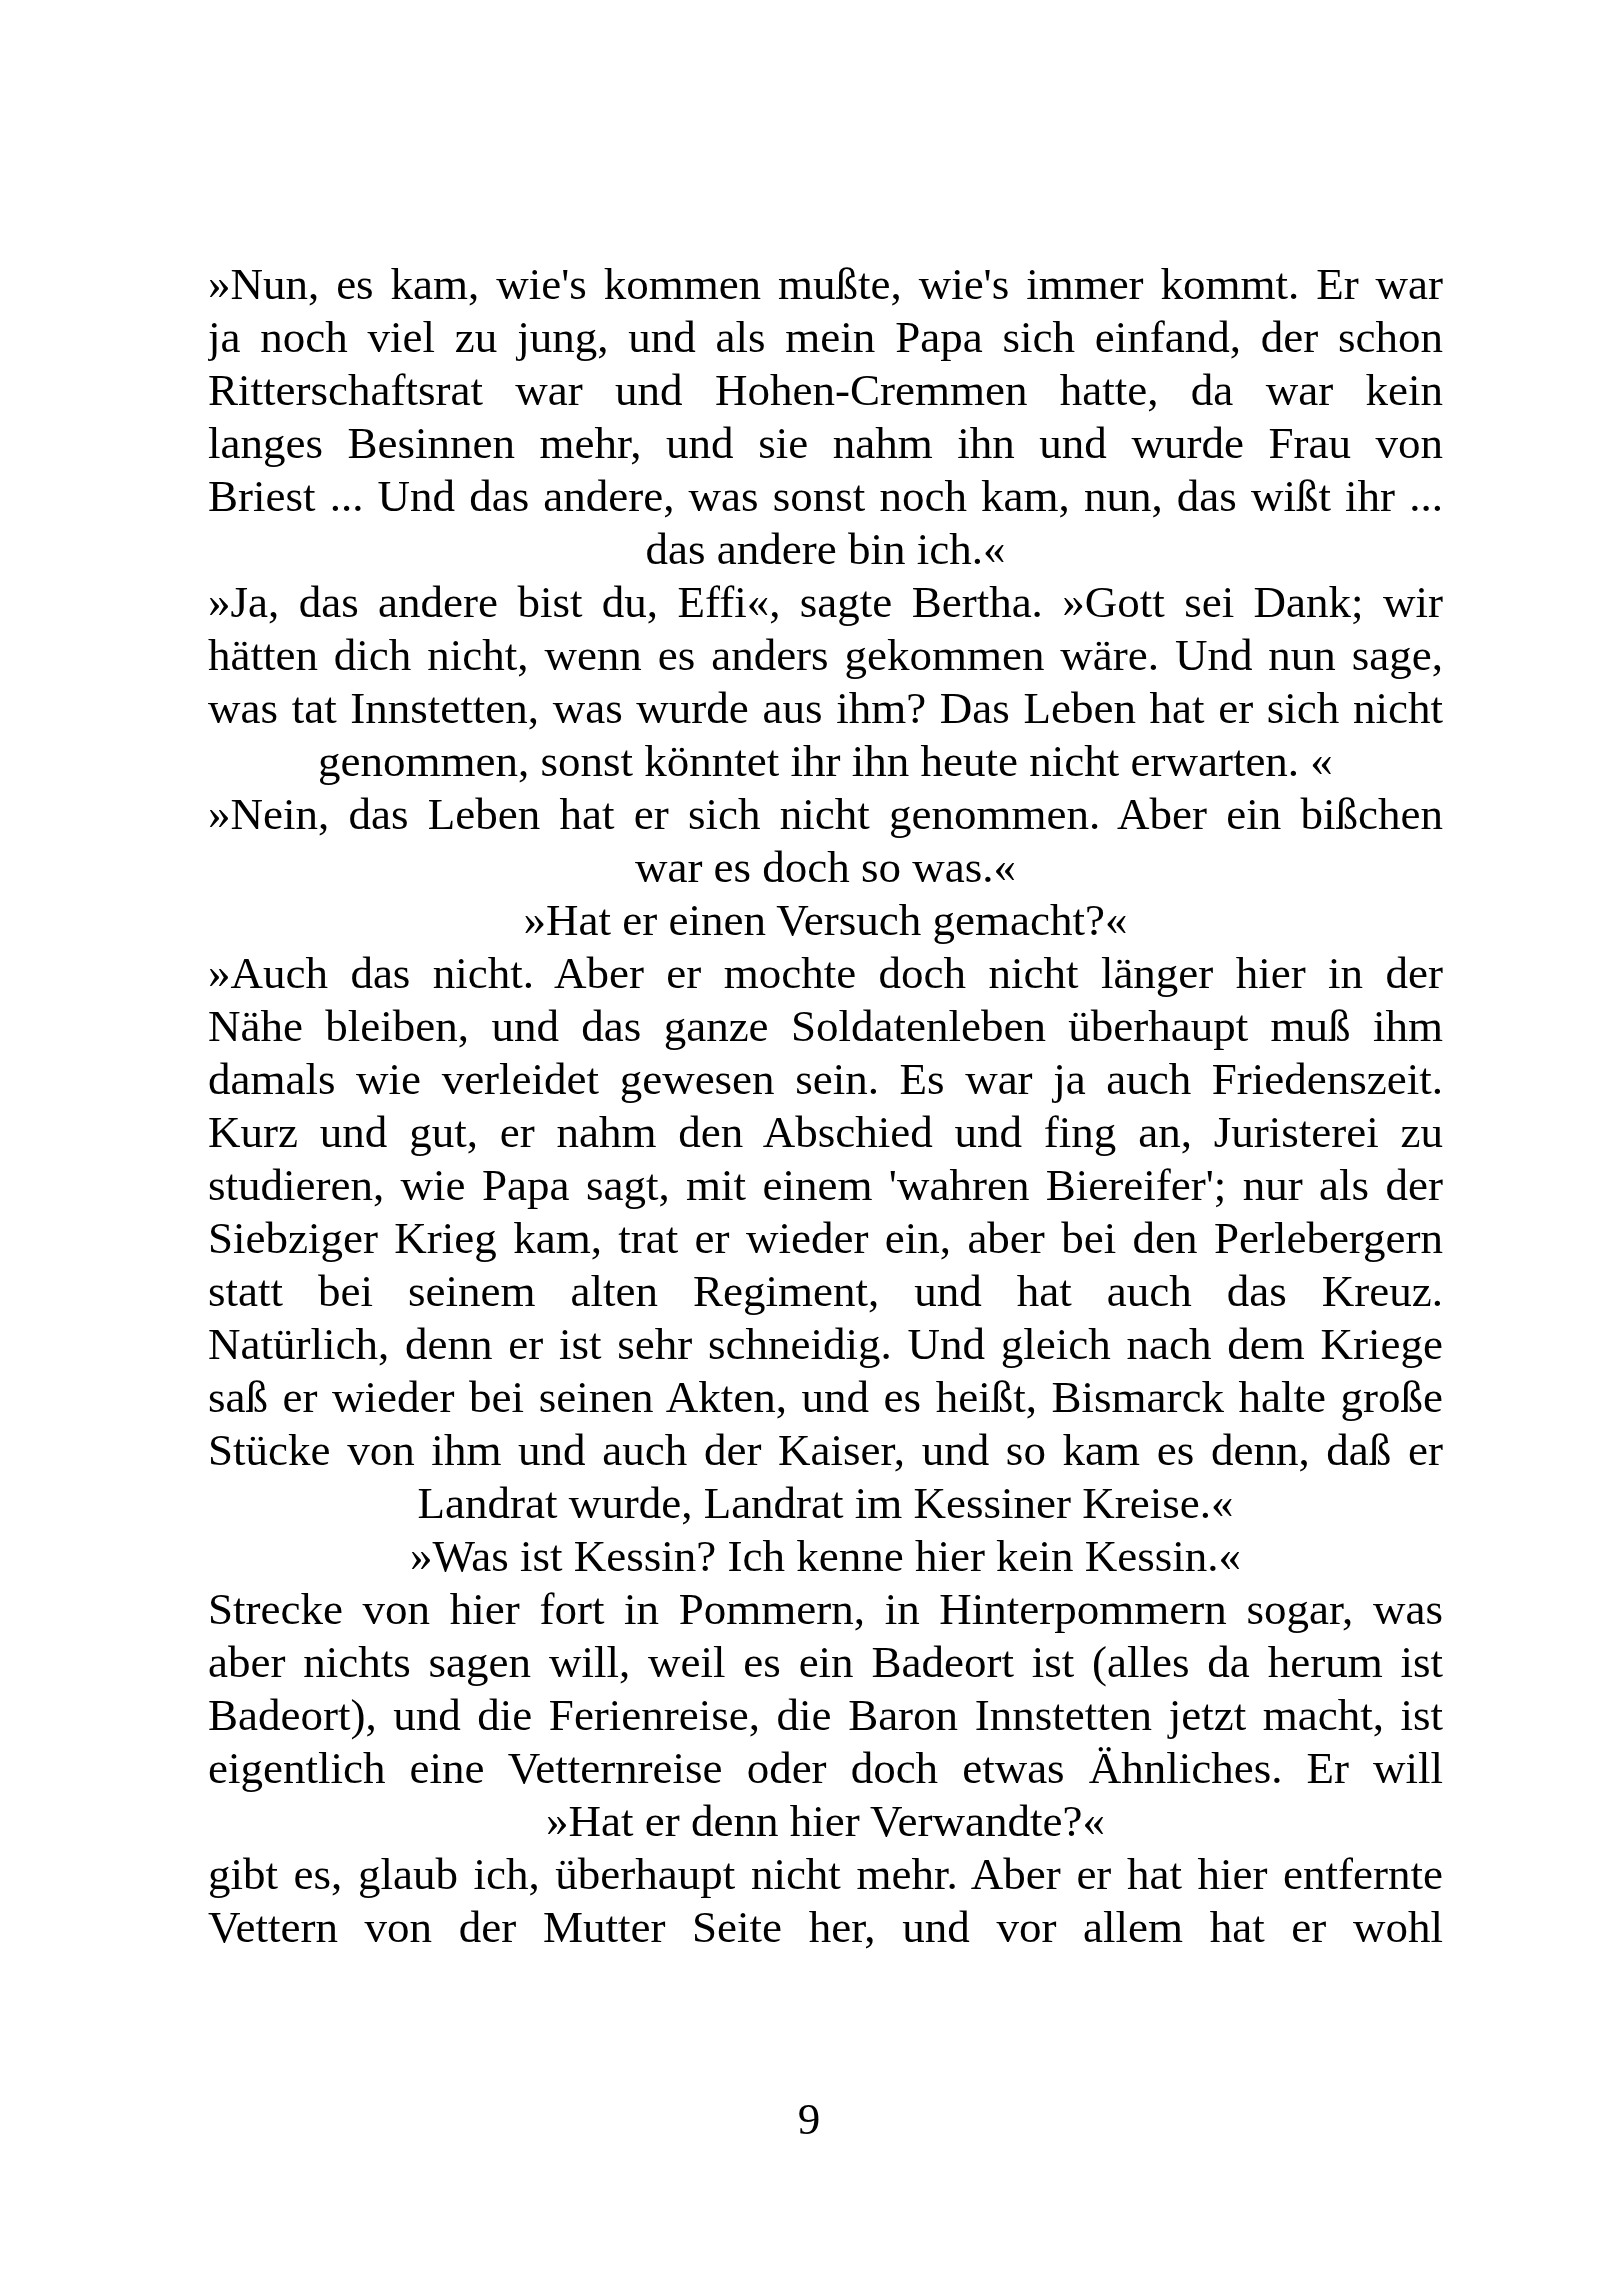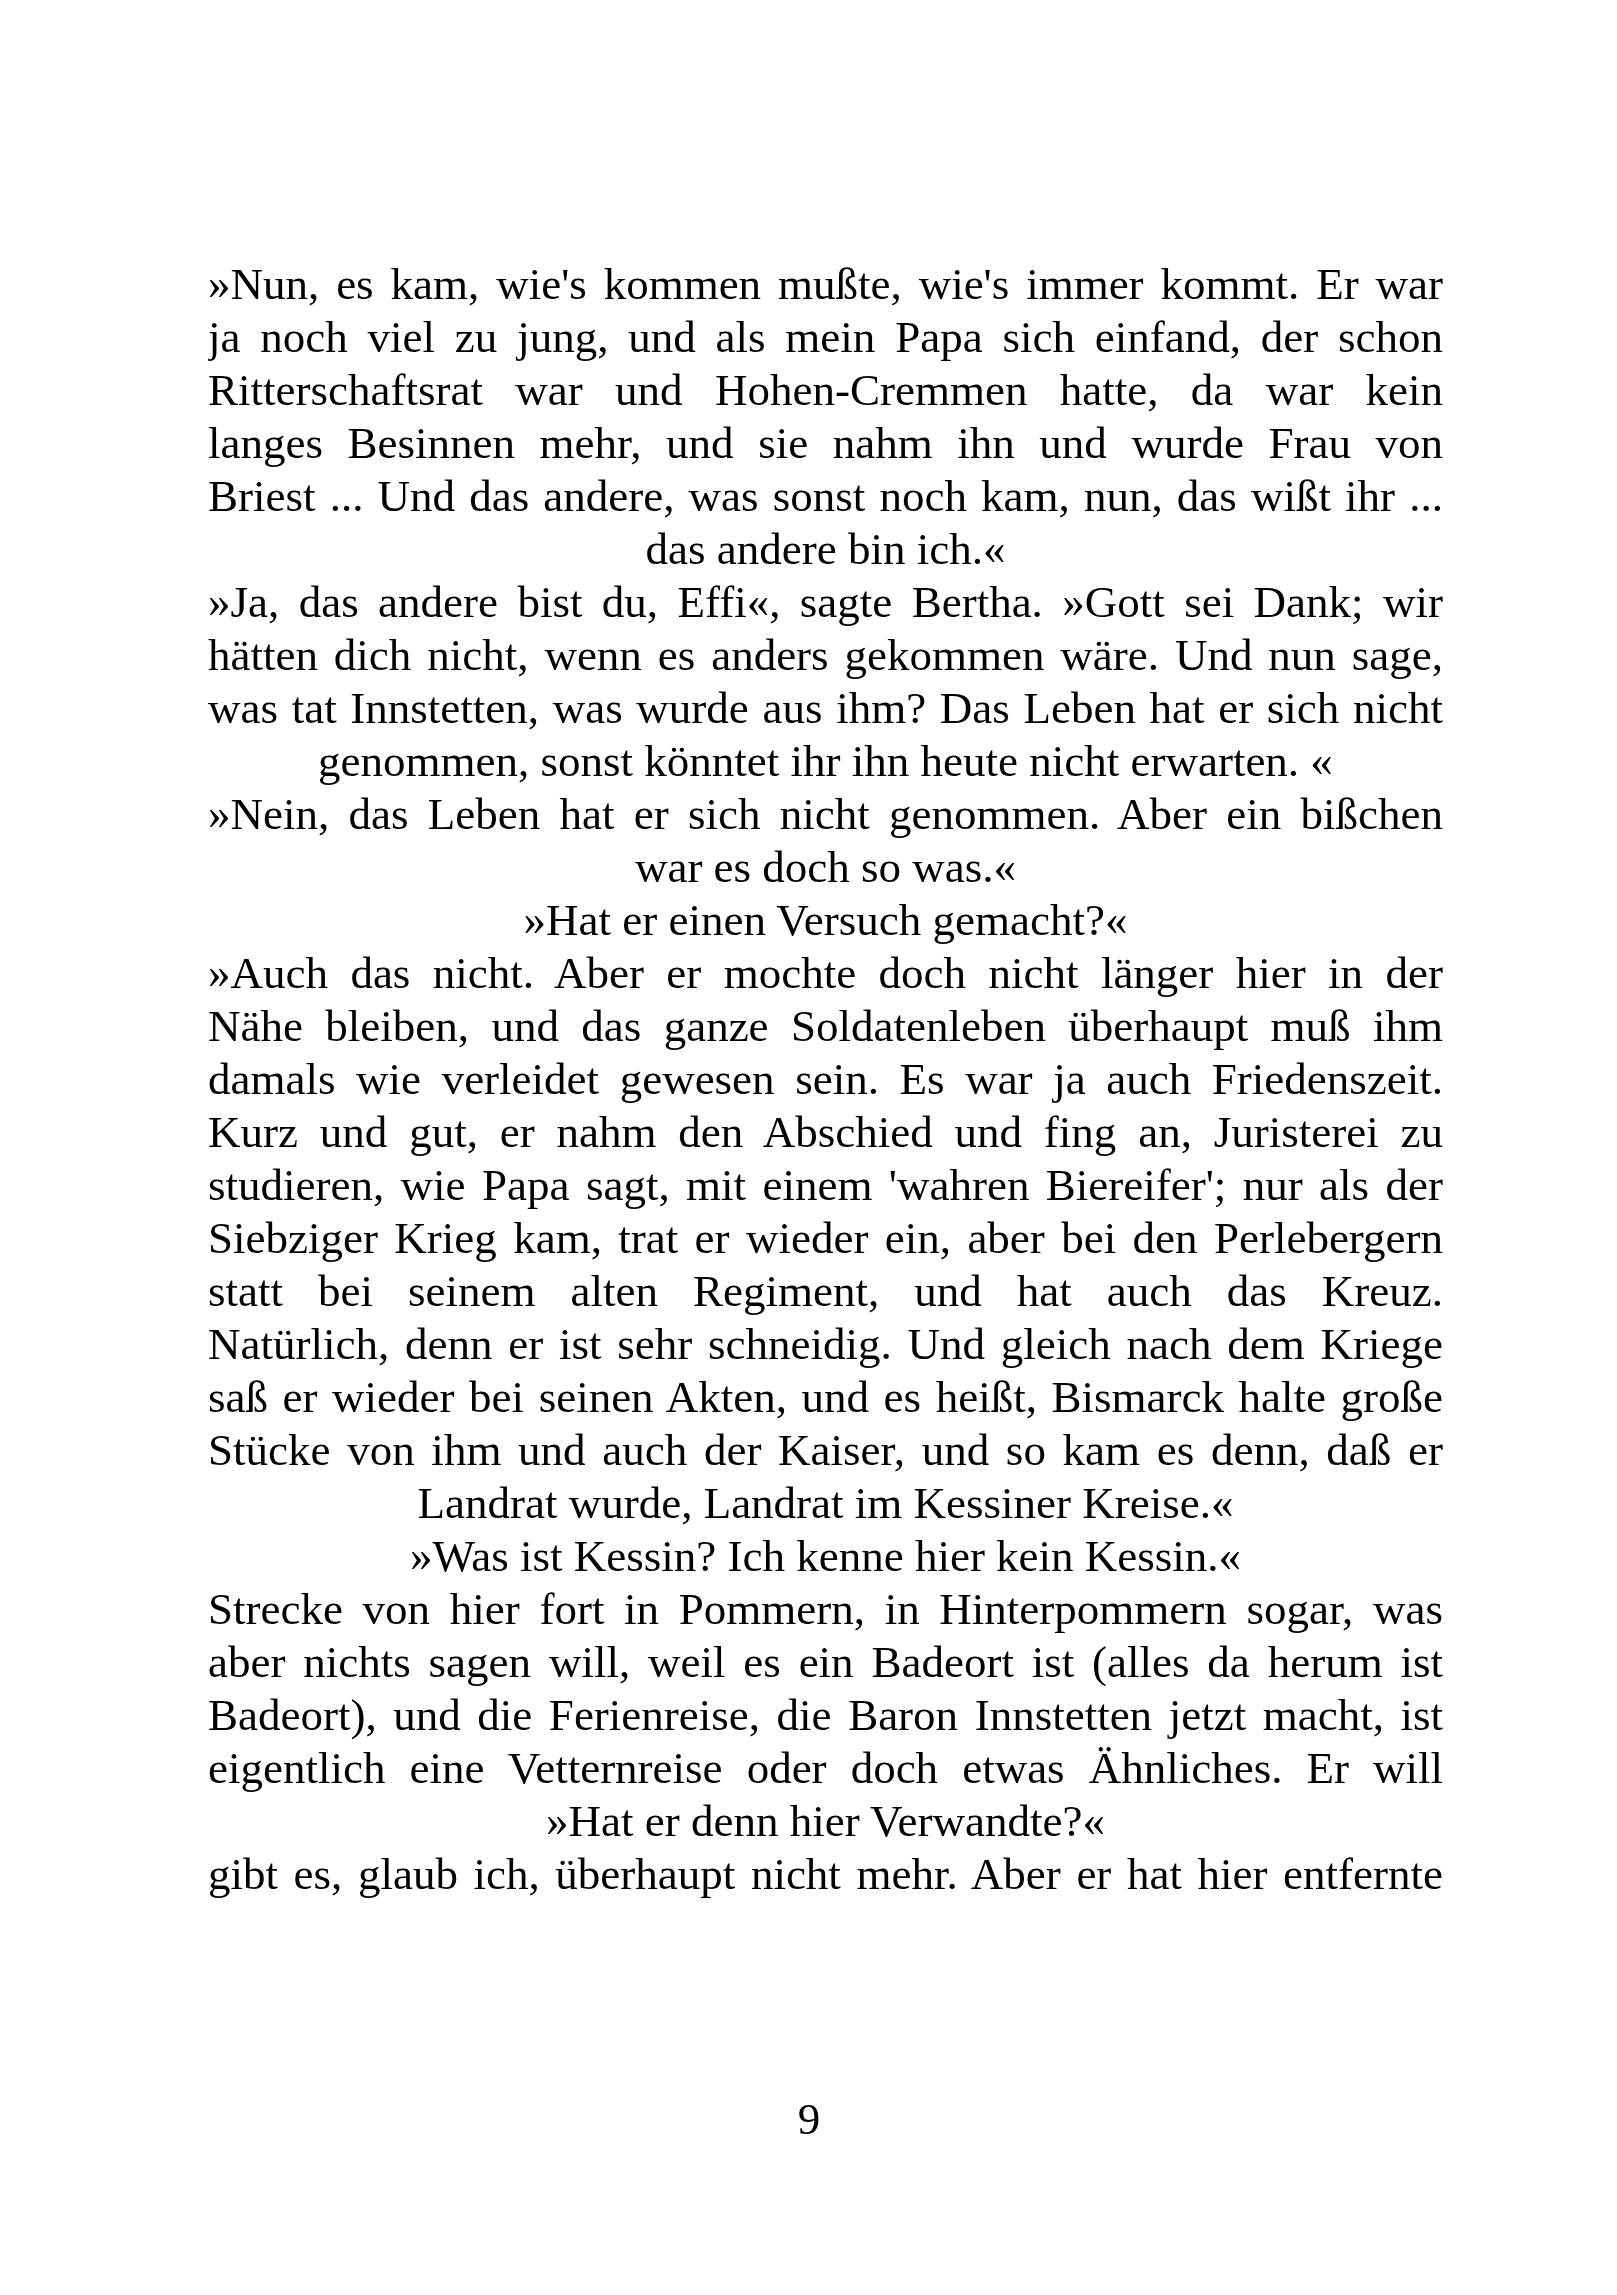--- a/index.html
+++ b/index.html
@@ -87,17 +87,18 @@
     <span class="line justify">saß er wieder bei seinen Akten, und es heißt, Bismarck halte große</span>
     <span class="line justify">Stücke von ihm und auch der Kaiser, und so kam es denn, daß er</span>
     <span class="line left">Landrat wurde, Landrat im Kessiner Kreise.«</span>
     <span class="line left">»Was ist Kessin? Ich kenne hier kein Kessin.«</span>
     <span class="line justify">Strecke von hier fort in Pommern, in Hinterpommern sogar, was</span>
     <span class="line justify">aber nichts sagen will, weil es ein Badeort ist (alles da herum ist</span>
     <span class="line justify">Badeort), und die Ferienreise, die Baron Innstetten jetzt macht, ist</span>
     <span class="line justify">eigentlich eine Vetternreise oder doch etwas Ähnliches. Er will</span>
     <span class="line left">»Hat er denn hier Verwandte?«</span>
     <span class="line justify">gibt es, glaub ich, überhaupt nicht mehr. Aber er hat hier entfernte</span>
+    <span class="line justify">Vettern von der Mutter Seite her, und vor allem hat er wohl</span>
   </div>
 
   <div class="page-number">9</div>
 </div>
 
 
 </body></html>

